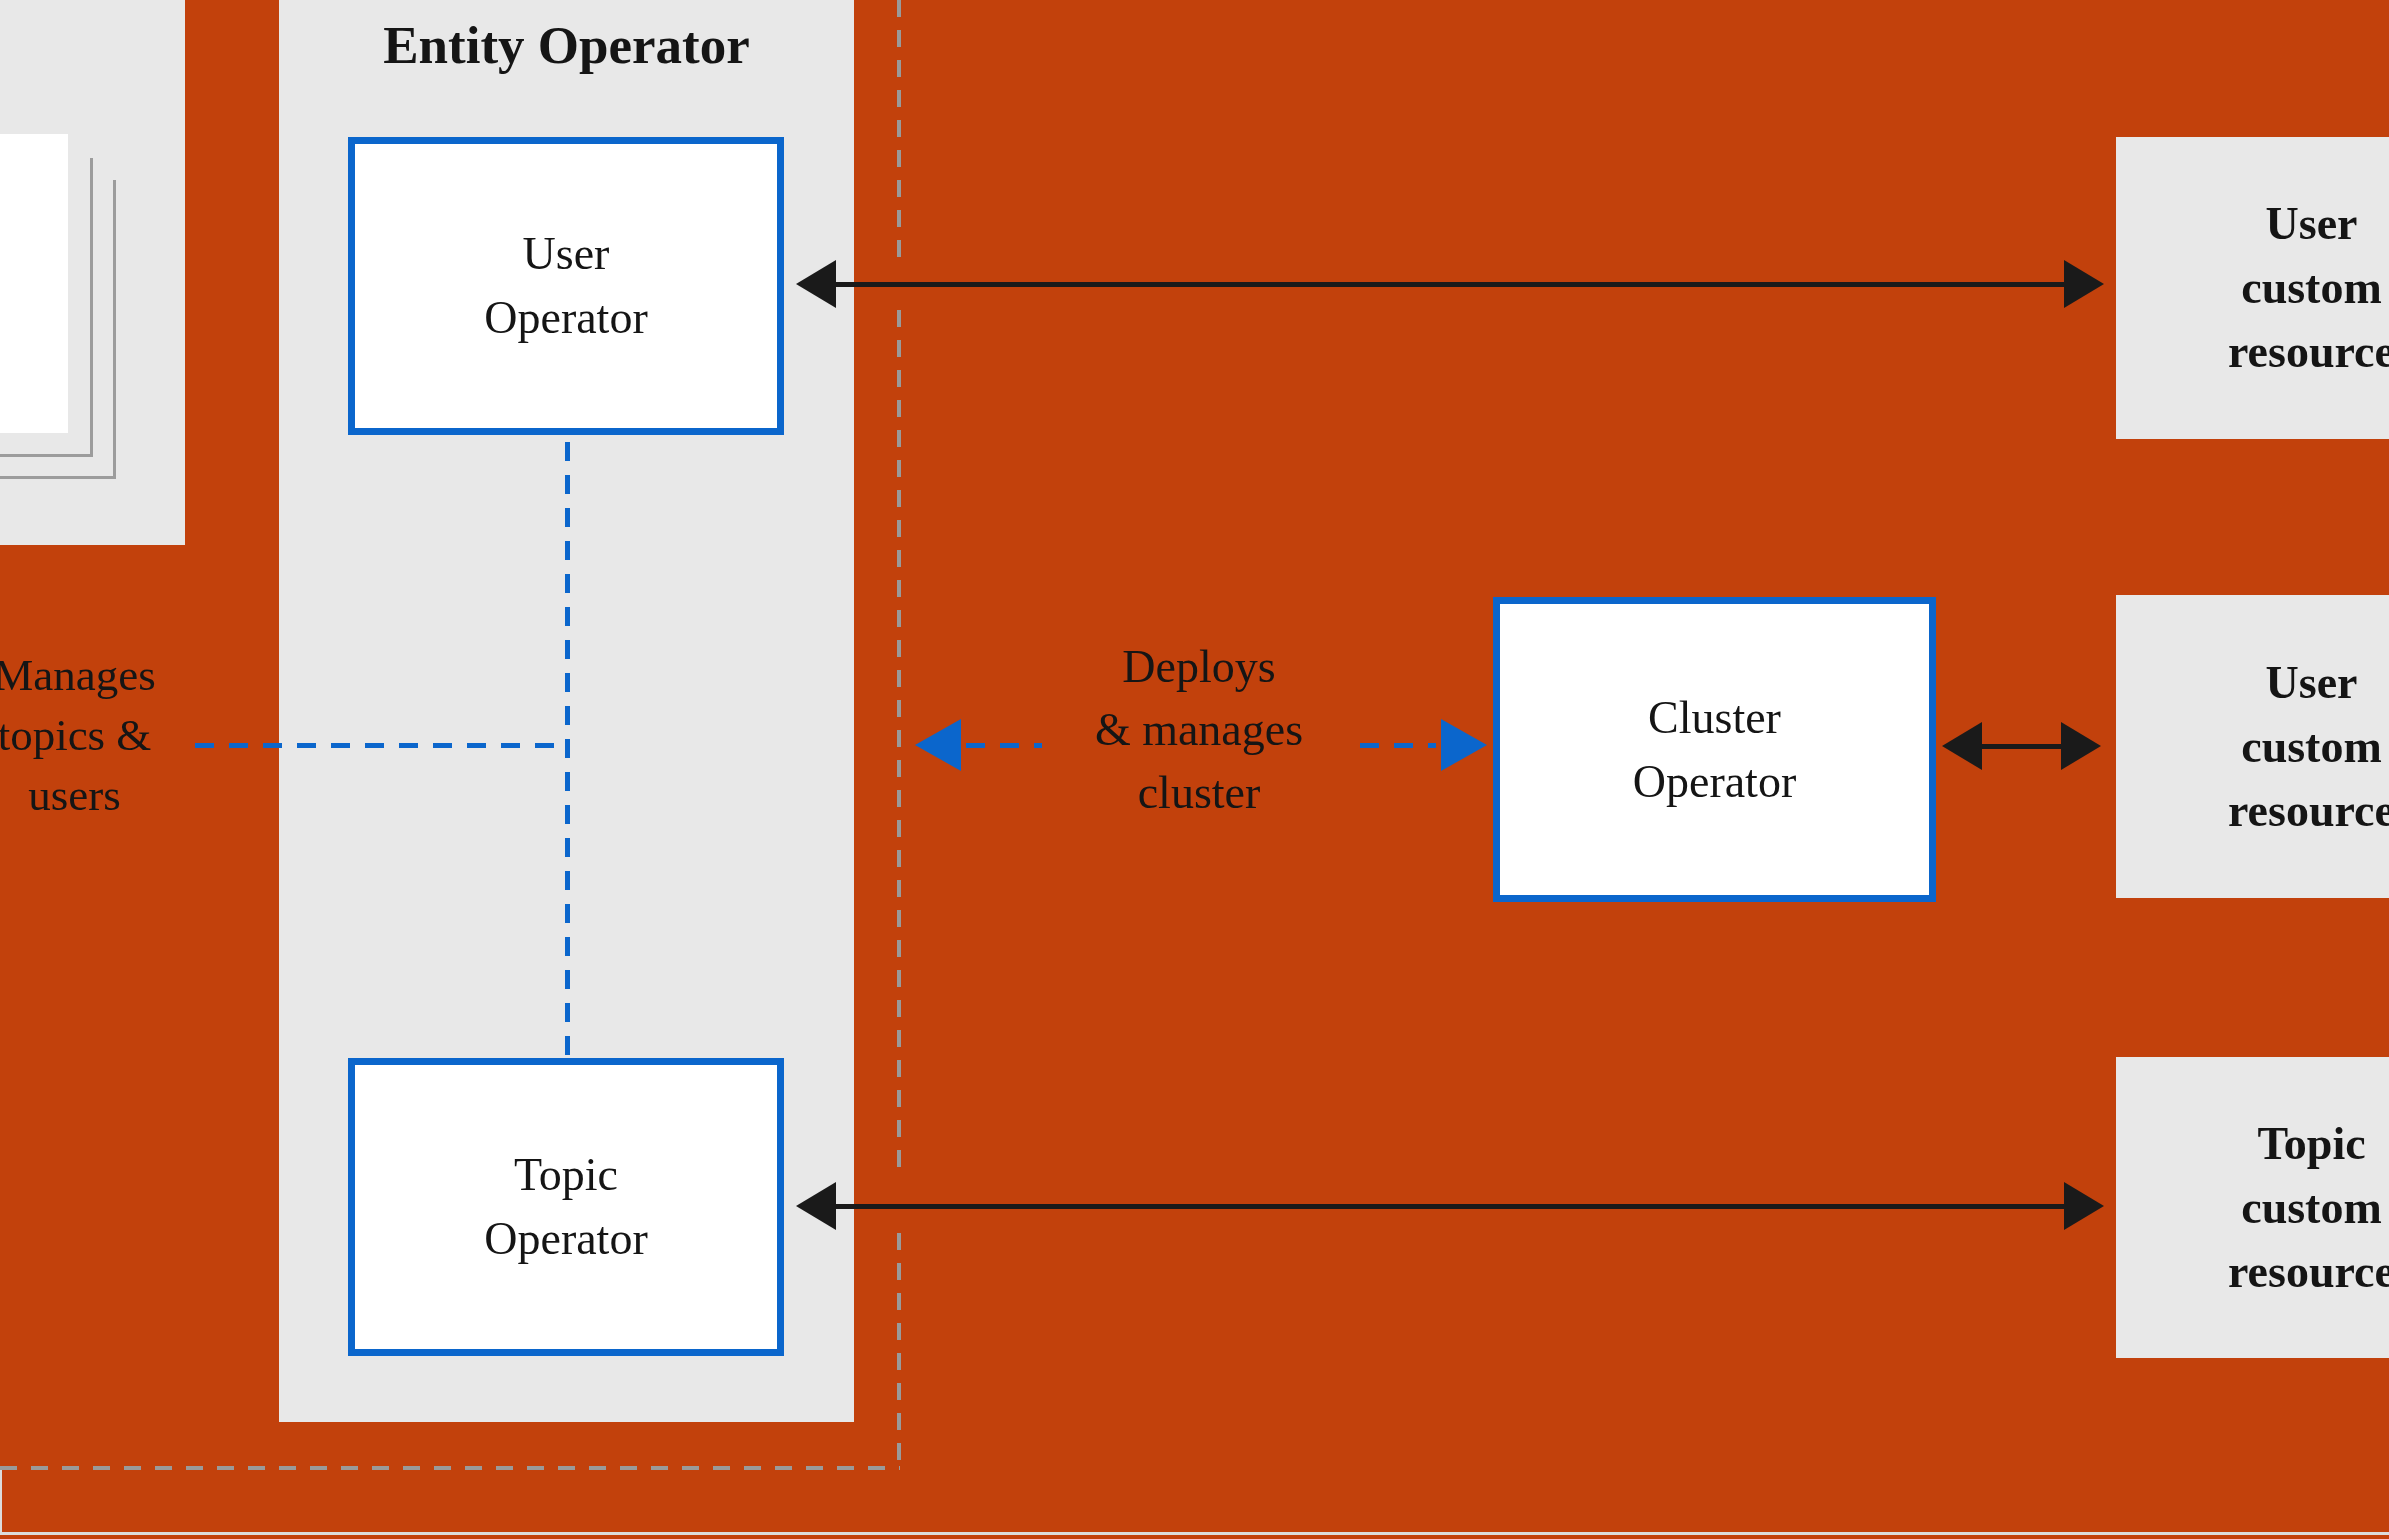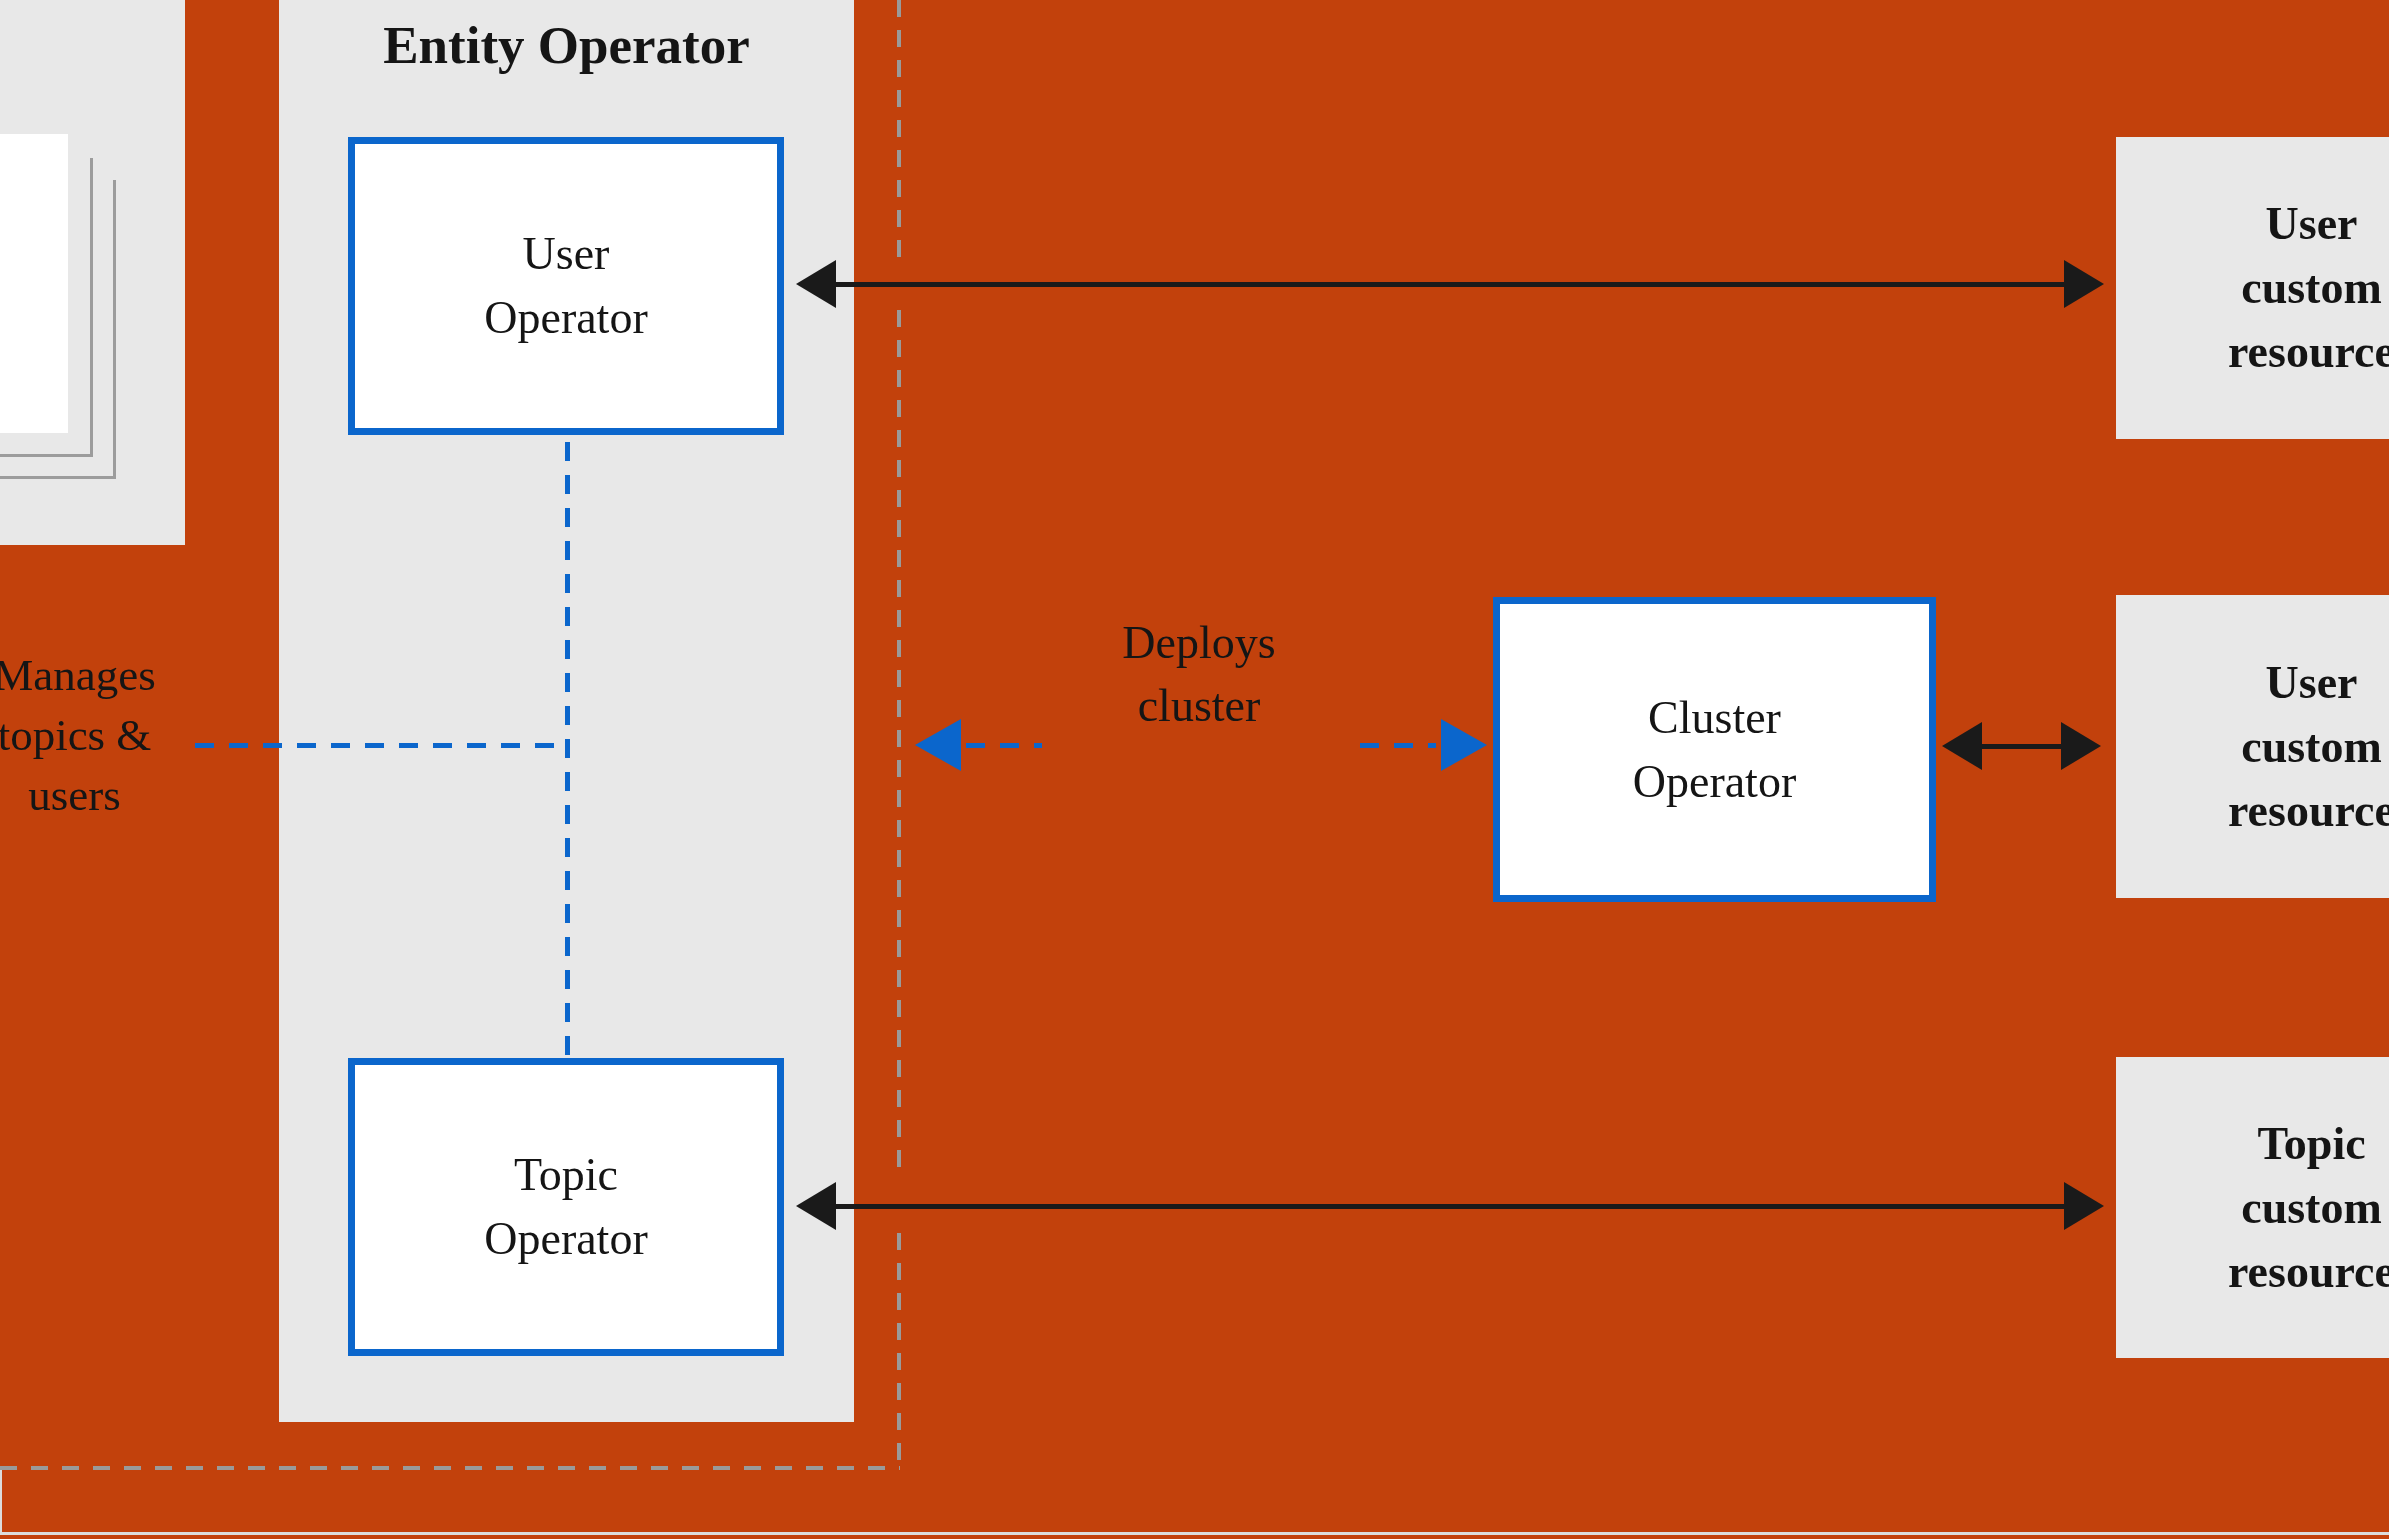--- a/index.html
+++ b/index.html
@@ -100,22 +100,23 @@
   <div class="node" style="left:348px;top:137px;width:422px;height:284px;">
     <div>User</div>
     <div>Operator</div>
   </div>
 
   <div class="node" style="left:348px;top:1058px;width:422px;height:284px;">
     <div>Topic</div>
     <div>Operator</div>
   </div>
 
-  <div class="annot" style="left:998px;top:611px;width:402px;">
+  <div class="annot" style="left:998px;top:635px;width:402px;">
     <div>Deploys</div>
+    <div>&amp; manages</div>
     <div>cluster</div>
   </div>
   <div>
     <div class="bhead-left abs" style="left:915px;top:719px;"></div>
     <div class="abs dash-h-blue" style="left:966px;top:743px;width:76px;"></div>
   </div>
   <div>
     <div class="abs dash-h-blue" style="left:1360px;top:743px;width:76px;"></div>
     <div class="bhead-right abs" style="left:1441px;top:719px;"></div>
   </div>

